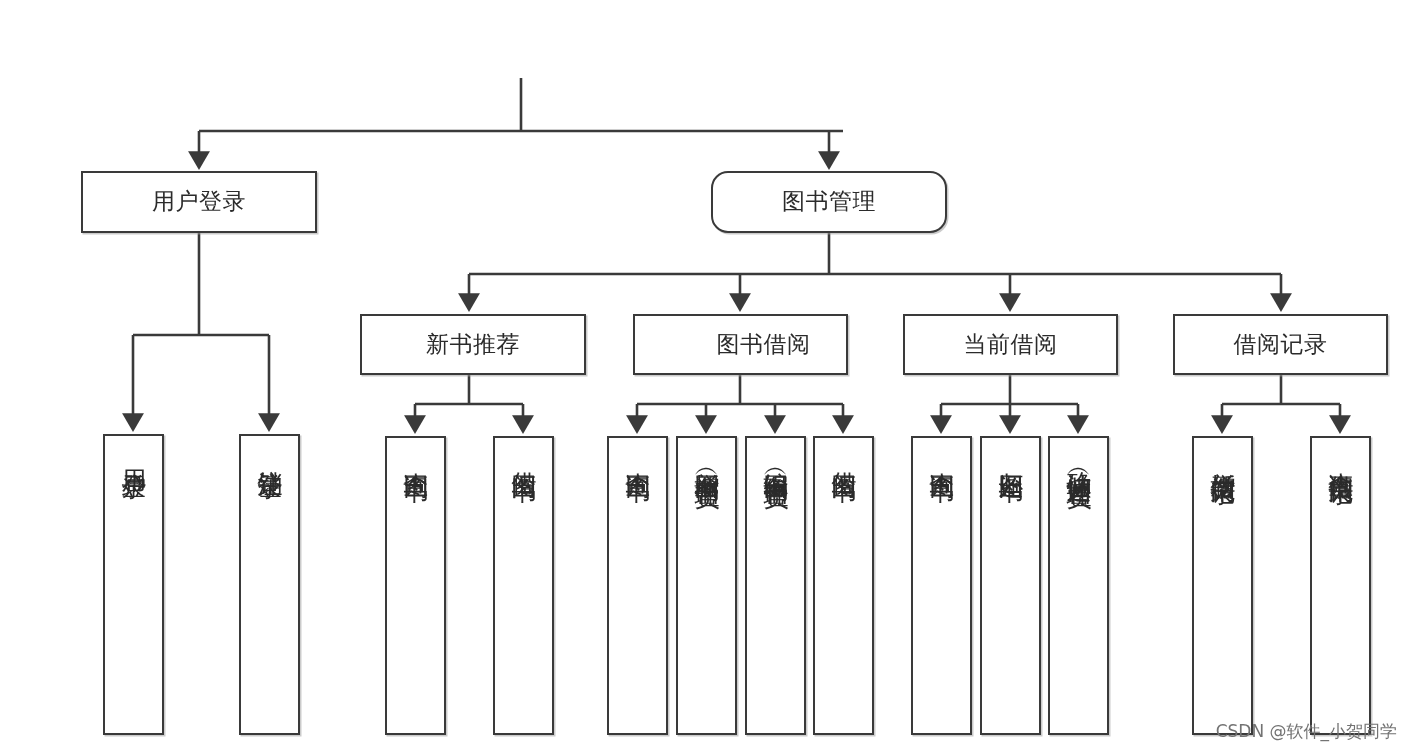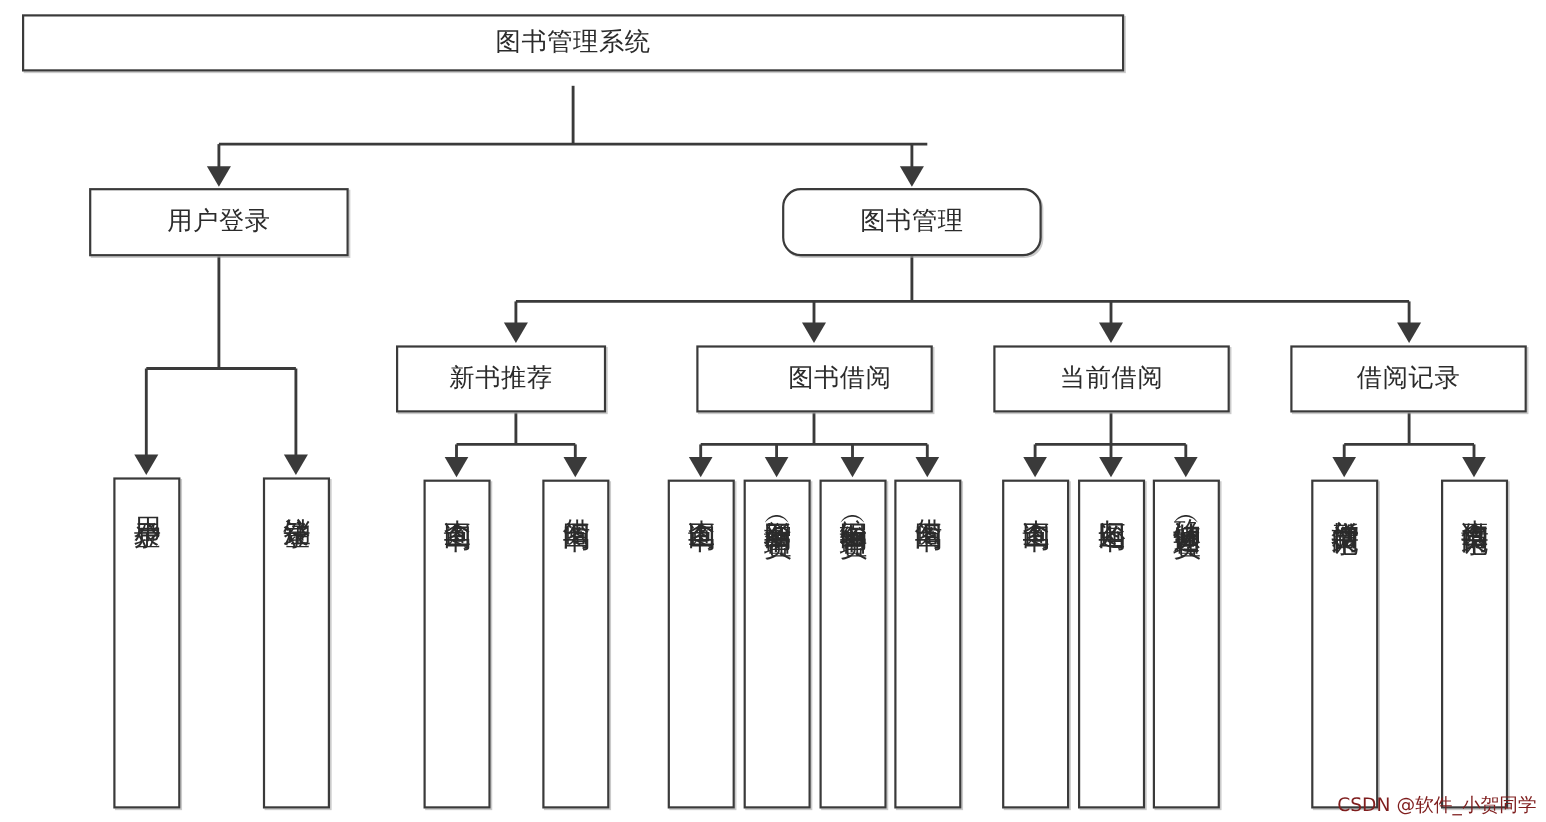--- a/index.html
+++ b/index.html
@@ -57,21 +57,21 @@
     text-orientation: upright;
     font-size: 25px;
     line-height: 1.12;
     letter-spacing: 2px;
   }
   .watermark {
     position: absolute;
     right: 8px;
     bottom: 4px;
     font-size: 17px;
-    color: #7f1d1d;
+    color: #737373;
     white-space: pre;
     user-select: none;
   }
 </style>
 </head>
 <body>
 
 <div id="diagram-root">
 
   <svg id="wires" viewBox="0 0 1405 747">
@@ -118,32 +118,29 @@
       <path d="M1010,404 L1010,424" marker-end="url(#arrowhead)"></path>
       <path d="M1078,404 L1078,424" marker-end="url(#arrowhead)"></path>
 
       <path d="M1281,375 L1281,404"></path>
       <path d="M1222,404 L1340,404"></path>
       <path d="M1222,404 L1222,424" marker-end="url(#arrowhead)"></path>
       <path d="M1340,404 L1340,424" marker-end="url(#arrowhead)"></path>
     </g>
   </svg>
 
-  <div class="node horiz" style="left:20px; top:13px; width:1002px; height:52px;">
-    <span class="node-label">图书管理系统</span>
-  </div>
 
   <div class="node horiz" style="left:81px; top:171px; width:236px; height:62px;">
     <span class="node-label">用户登录</span>
   </div>
   <div class="node horiz" style="left:711px; top:171px; width:236px; height:62px;border-radius:17px;">
     <span class="node-label">图书管理</span>
   </div>
 
-  <div class="node horiz" style="left:360px; top:314px; width:191px; height:61px;">
+  <div class="node horiz" style="left:360px; top:314px; width:226px; height:61px;">
     <span class="node-label">新书推荐</span>
   </div>
   <div class="node horiz" style="left:633px; top:314px; width:215px; height:61px;padding-left:46px;">
     <span class="node-label">图书借阅</span>
   </div>
   <div class="node horiz" style="left:903px; top:314px; width:215px; height:61px;">
     <span class="node-label">当前借阅</span>
   </div>
   <div class="node horiz" style="left:1173px; top:314px; width:215px; height:61px;">
     <span class="node-label">借阅记录</span>

